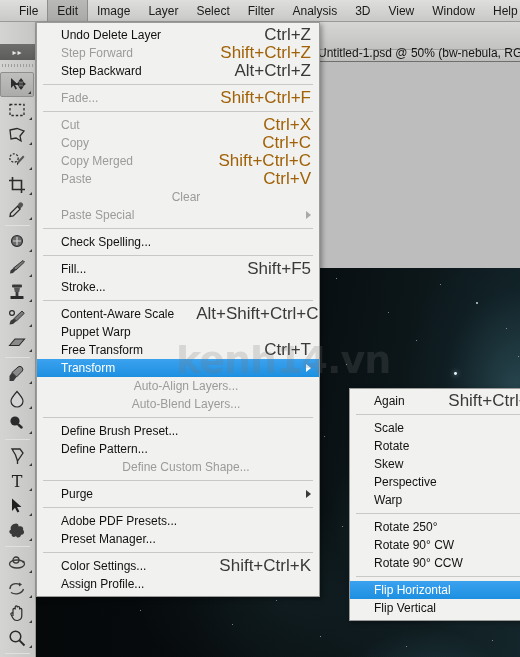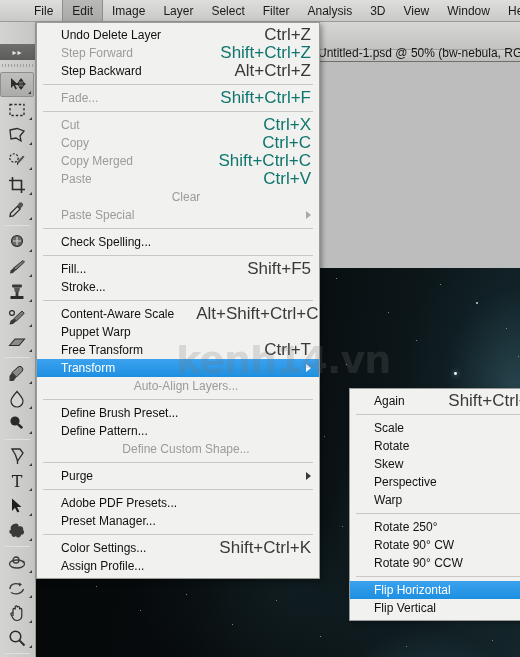--- a/index.html
+++ b/index.html
@@ -41,21 +41,21 @@
   }
 
   
   .menubar {
     position: absolute;
     left: 0; top: 0; width: 520px; height: 22px;
     background: linear-gradient(#dededc, #c9c9c7);
     border-bottom: 1px solid #9a9a98;
     display: flex;
     align-items: stretch;
-    padding-left: 25px;
+    padding-left: 10px;
     z-index: 40;
   }
   .menubar .mb-item {
     display: flex; align-items: center;
     padding: 0 9px;
     font-size: 12px;
     color: #1a1a1a;
     white-space: nowrap;
     cursor: default;
   }
@@ -178,21 +178,21 @@
     background: linear-gradient(#3ba2ef, #1d8fe0);
     color: #ffffff;
   }
   .mi .label { flex: 0 0 auto; }
   .mi .accel {
     margin-left: auto;
     padding-left: 22px;
     font-size: 17px;
     color: #3a3a38;
   }
-  .mi.disabled .accel { color: #0f766e; }
+  .mi.disabled .accel { color: #a16207; }
   .mi .arrow {
     margin-left: auto;
     width: 0; height: 0;
     border-top: 4px solid transparent;
     border-bottom: 4px solid transparent;
     border-left: 5px solid #3a3a38;
   }
   .mi.disabled .arrow { border-left-color: #a9a9a7; }
   .mi.highlight .arrow { border-left-color: #ffffff; }
   .msep {
@@ -594,20 +594,23 @@
         <span class="label">Free Transform</span>
         <span class="accel">Ctrl+T</span>
       </div>
       <div class="mi highlight">
         <span class="label">Transform</span>
         <span class="arrow"></span>
       </div>
       <div class="mi disabled">
         <span class="label">Auto-Align Layers...</span>
       </div>
+      <div class="mi disabled">
+        <span class="label">Auto-Blend Layers...</span>
+      </div>
       <div class="msep"></div>
       <div class="mi">
         <span class="label">Define Brush Preset...</span>
       </div>
       <div class="mi">
         <span class="label">Define Pattern...</span>
       </div>
       <div class="mi disabled">
         <span class="label">Define Custom Shape...</span>
       </div>

